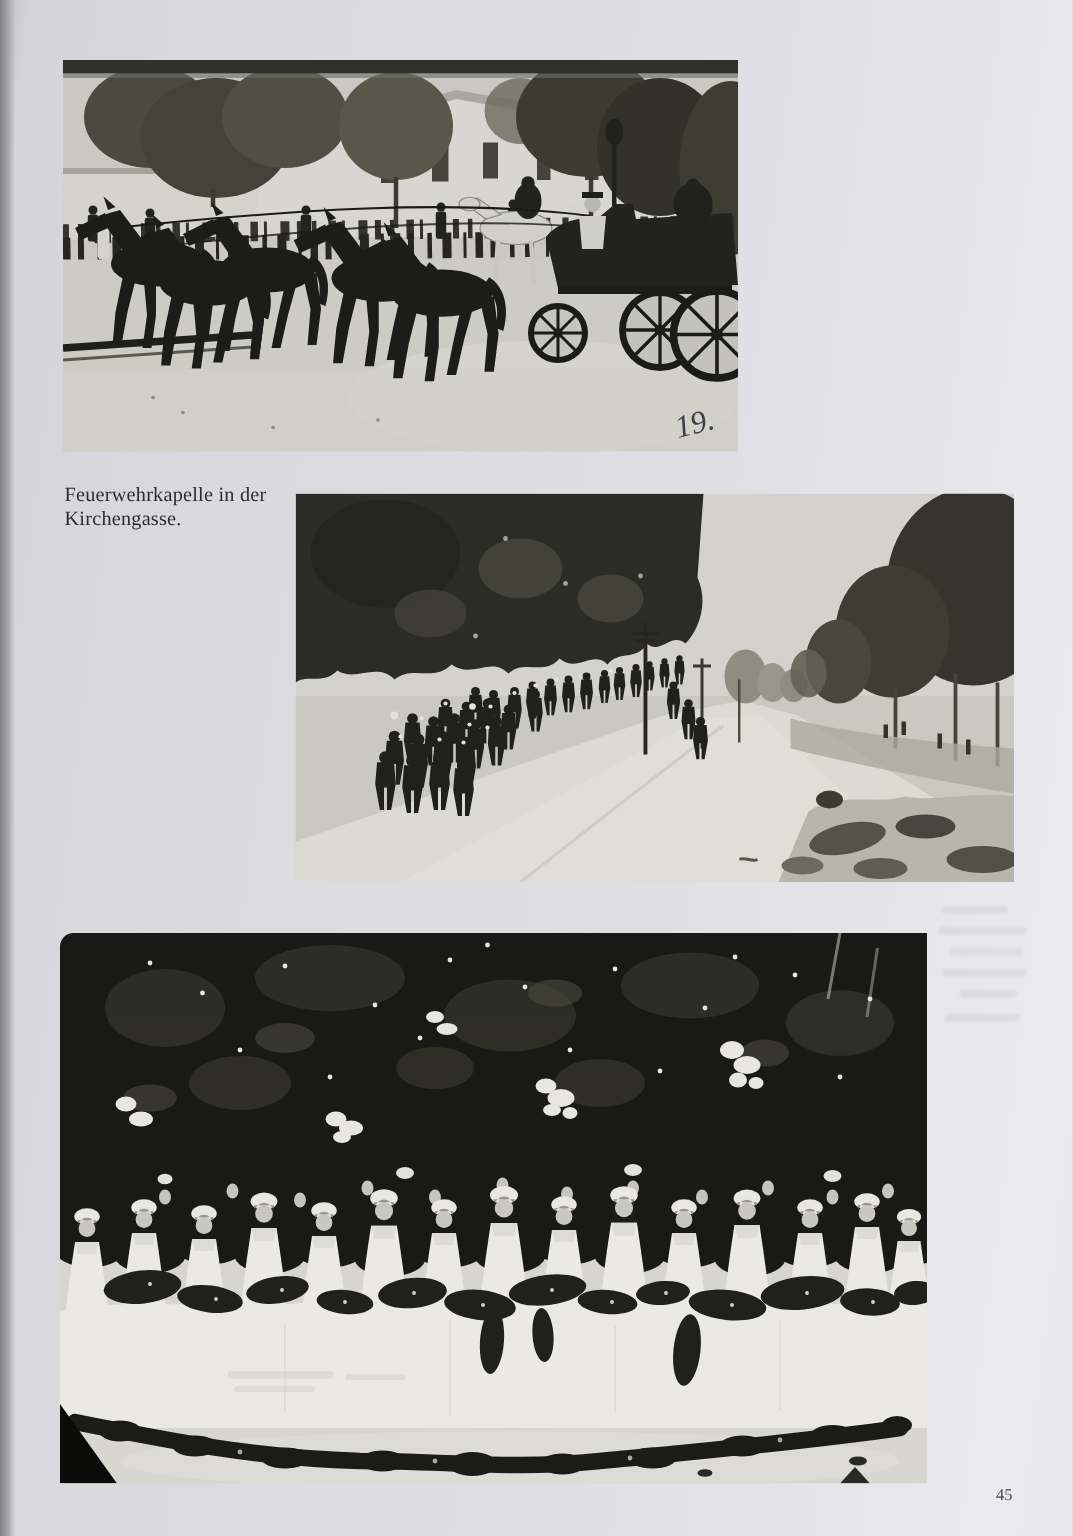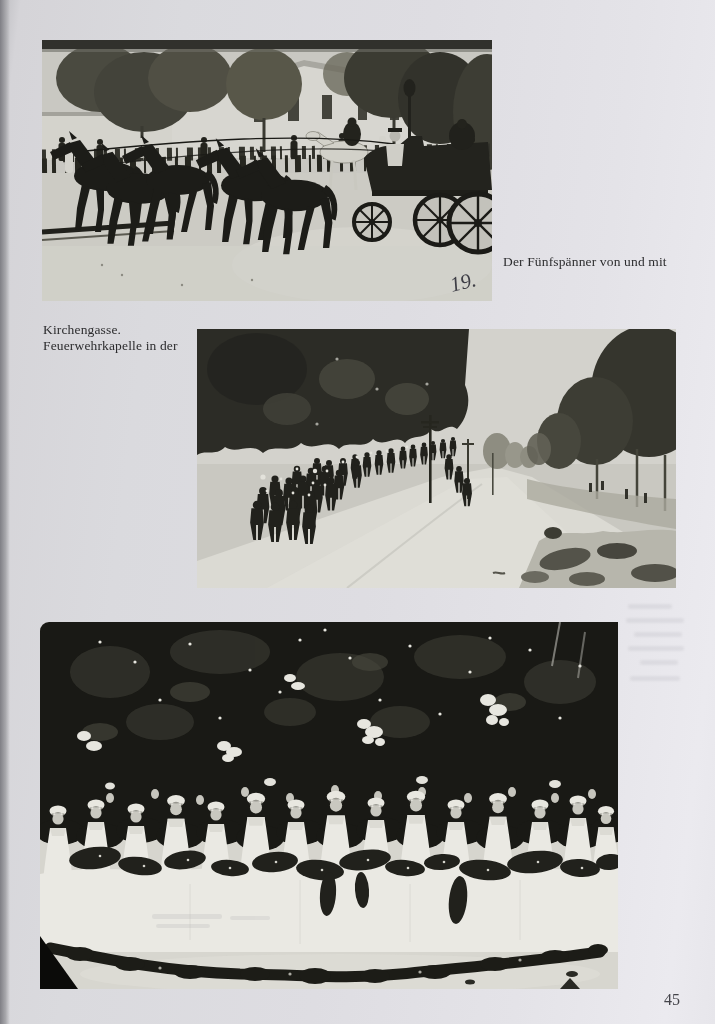--- a/index.html
+++ b/index.html
@@ -27,21 +27,21 @@
   }
   .caption span{display:block}
   #cap1{left:503px;top:254px;width:185px}
   #cap2{left:43px;top:322px;width:210px}
   #cap3{left:43px;top:602px;width:380px;white-space:nowrap}
   .handwritten{
     position:absolute;right:16px;bottom:6px;
     font-style:italic;font-size:21px;color:#3e3e46;
     transform:rotate(-14deg);
   }
-  .pagenum{position:absolute;left:664px;top:991px;font-size:16px;color:#44444a}
+  .pagenum{position:absolute;left:664px;top:991px;font-size:11px;color:#44444a}
   .bleed{position:absolute;background:#84848c;opacity:.12;border-radius:2px;filter:blur(1.1px)}
 </style>
 </head>
 <body>
 
 <div class="page">
   <div class="left-edge"></div>
 
   <figure class="photo" id="photo1">
     <svg viewBox="0 0 450 261" preserveAspectRatio="none">
@@ -197,26 +197,25 @@
         <circle cx="80" cy="235" r="1.2"></circle>
           <circle cx="140" cy="245" r="1.2"></circle>
         <circle cx="210" cy="240" r="1.2"></circle>
           <circle cx="60" cy="225" r="1.2"></circle>
       </g>
     </svg>
     <div class="handwritten">19.</div>
   </figure>
 
   <div class="caption" id="cap1">
-    <span>Der Fünfspänner von und mit</span>
   </div>
 
   <div class="caption" id="cap2">
+    <span>Feuerwehrkapelle in der</span>
     <span>Kirchengasse.</span>
-    <span>Feuerwehrkapelle in der</span>
   </div>
 
   <figure class="photo" id="photo2">
     <svg viewBox="0 0 479 259" preserveAspectRatio="none">
       <defs>
         <g id="marcher">
           <circle cx="0" cy="0" r="3.4"></circle>
           <path d="M-4.5,2.5 L4.5,2.5 L5.5,14 L3,28 L0.8,28 L0.8,16 L-0.8,16 L-0.8,28 L-3,28 L-5.5,14 Z"></path>
         </g>
       </defs>

